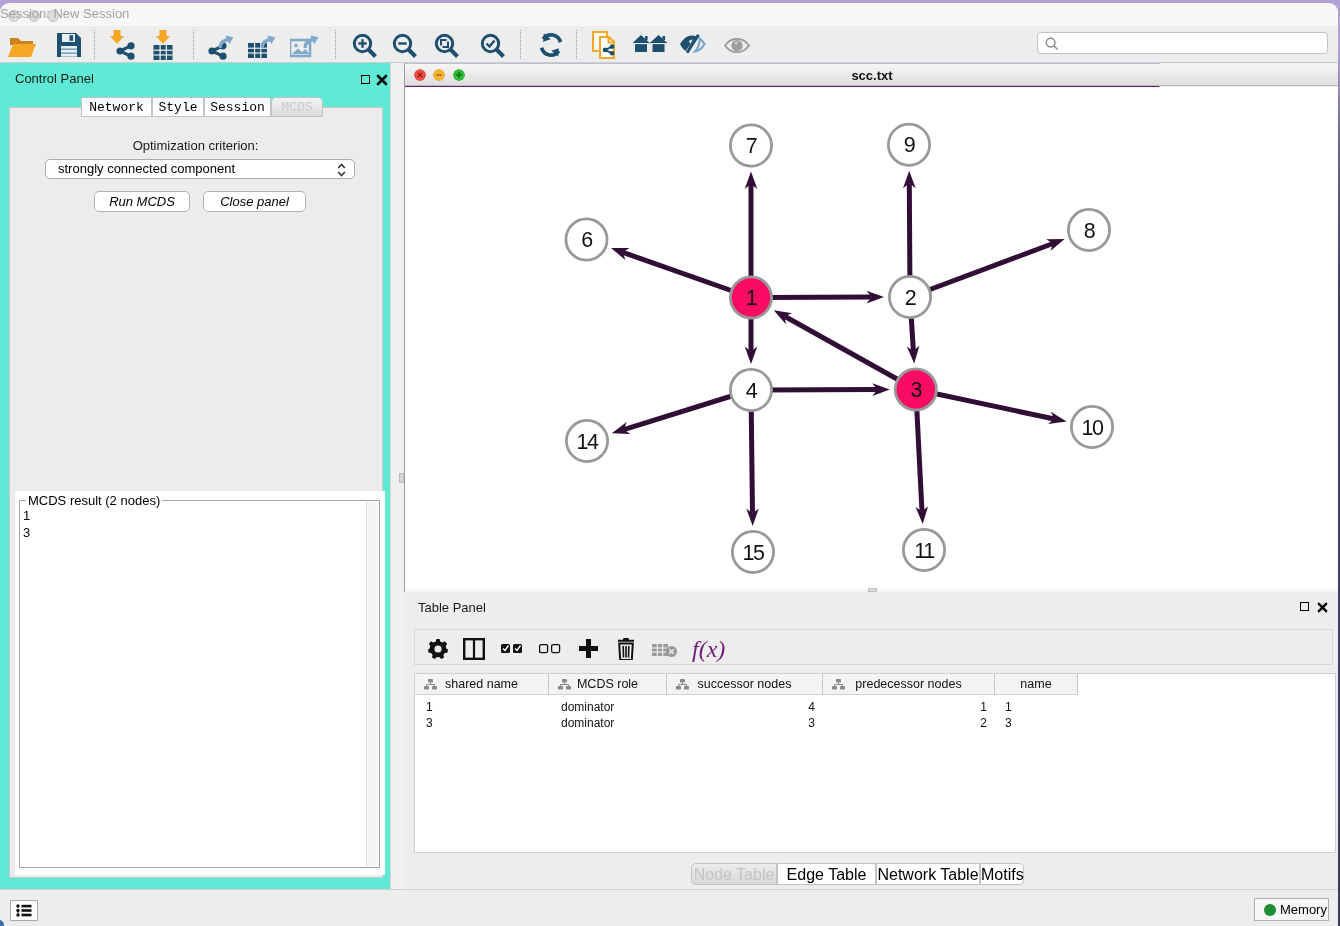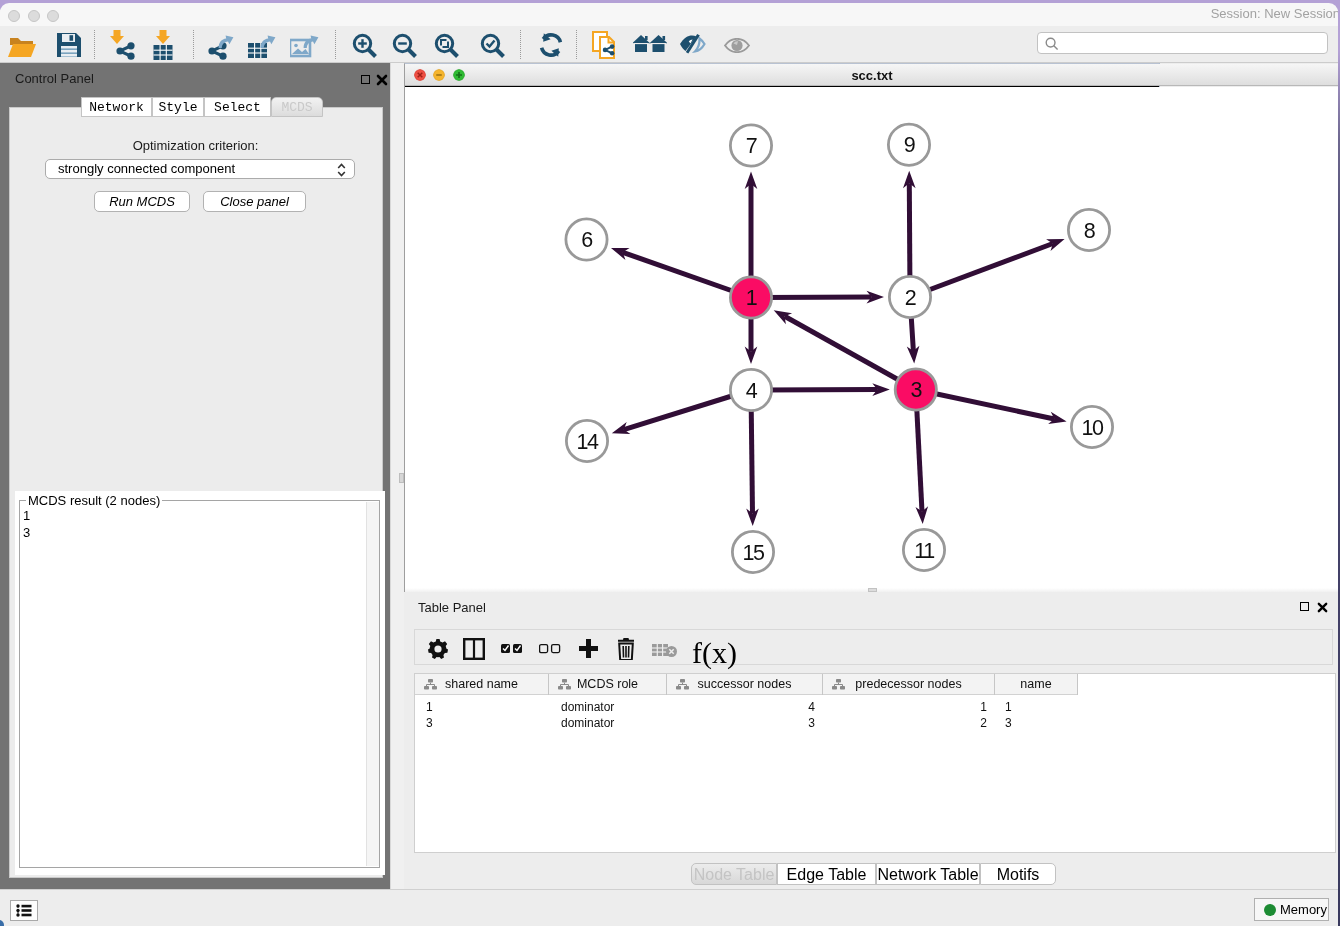--- a/index.html
+++ b/index.html
@@ -7,48 +7,48 @@
 body { font-family:"Liberation Sans", sans-serif; background:#ededed; position:relative; }
 .abs { position:absolute; }
 
 
 #desktop-top { position:absolute; top:0; left:0; width:1340px; height:10px; background:#b4a1d6; }
 #desktop-right { position:absolute; top:0; right:0; width:2px; height:926px; background:linear-gradient(180deg,#b4a1d6 0px,#b4a1d6 50px,#6e6890 140px,#3e3d62 300px,#45426a 500px,#3a3a5e 926px); z-index:60; }
 
 
 #titlebar { position:absolute; top:3px; left:0; width:1338px; height:23px; background:#f7f7f7; border-radius:9px 9px 0 0; }
 .tl { position:absolute; top:7px; width:12px; height:12px; border-radius:50%; background:#dcdcdc; border:1px solid #c6c6c6; }
-#title-text { position:absolute; top:3px; left:0; width:1340px; text-align:right; font-size:13px; color:#a2a2a2; }
+#title-text { position:absolute; top:3px; left:0; width:1340px; text-align:left; font-size:13px; color:#a2a2a2; }
 
 
 #toolbar { position:absolute; top:26px; left:0; width:1340px; height:37px; background:#ededed; border-bottom:1px solid #cccccc; }
 .tbi { position:absolute; top:6px; }
 .tbsep { position:absolute; top:4px; height:29px; width:0; border-left:1px dotted #9a9a9a; }
 #searchbox { position:absolute; left:1037px; top:6px; width:291px; height:22px; background:#ffffff; border:1px solid #c2c2c2; border-radius:4px; }
 
 
-#leftpanel { position:absolute; top:63px; left:0; width:391px; height:826px; background:#737373; border-right:1px solid #d8d8d8; }
+#leftpanel { position:absolute; top:63px; left:0; width:391px; height:826px; background:#5eead4; border-right:1px solid #d8d8d8; }
 #cp-title { position:absolute; top:8px; left:15px; font-size:13px; color:#1a1a1a; }
 .cptab { position:absolute; top:34px; height:20px; font-size:13px; color:#000; background:#fff; border:1px solid #c4c4c4; text-align:center; line-height:19px;font-family:Liberation Mono, monospace; }
 #cp-pane { position:absolute; top:44px; left:9px; width:374px; height:771px; background:#ececec; border:1px solid #c9c9c9; }
 #opt-label { position:absolute; top:75px; left:0; width:391px; text-align:center; font-size:13px; color:#1a1a1a; }
 #dropdown { position:absolute; top:96px; left:45px; width:310px; height:20px; background:#ffffff; border:1px solid #ababab; border-radius:5px; font-size:13px; line-height:18px; padding-left:12px; color:#000; }
 .btn { position:absolute; height:21px; background:#ffffff; border:1px solid #b2b2b2; border-radius:5px; font-size:13px; text-align:center; line-height:19px; color:#000;font-style:italic; }
 #mcds-box { position:absolute; top:428px; left:15px; width:370px; height:384px; background:#ffffff; }
 #mcds-border { position:absolute; top:9px; left:4px; width:361px; height:368px; border:1px solid #a5a5a5; }
 #mcds-label { position:absolute; top:2px; left:11px; background:#ffffff; padding:0 2px; font-size:13px; color:#000; }
 #mcds-text { position:absolute; top:17px; left:8px; font-size:13px; color:#000; line-height:16.5px; }
 #mcds-scroll { position:absolute; top:11px; right:6px; width:13px; height:364px; background:#f5f5f5; border-left:1px solid #e2e2e2; }
 
 
 #vdivider { position:absolute; top:63px; left:391px; width:13px; height:826px; background:#f0f0f0; }
 #vgrip { position:absolute; top:410px; left:8px; width:5px; height:10px; background:#d6d6d6; border:1px solid #bdbdbd; }
 
 
-#netwin { position:absolute; top:63px; left:404px; width:756px; height:530px; border-left:1px solid #9e9e9e; border-right:1px solid #a8b4c8; border-top:1px solid #b8c2d2; background:#000000; }
+#netwin { position:absolute; top:63px; left:404px; width:756px; height:530px; border-left:1px solid #9e9e9e; border-right:1px solid #a8b4c8; border-top:1px solid #b8c2d2; background:#701a75; }
 #net-titlebar { position:absolute; top:0; left:0; width:934px; height:22px; background:linear-gradient(180deg,#f6f6f6,#dedede); border-bottom:1px solid #b8b8b8; }
 .mac { position:absolute; top:5px; width:12px; height:12px; border-radius:50%; }
 #net-title { position:absolute; top:4px; left:0; width:934px; text-align:center; font-size:13px; font-weight:bold; color:#111; }
 #net-canvas { position:absolute; top:23px; left:0; width:934px; height:502px; background:#ffffff; }
 #net-bottom { position:absolute; bottom:0; left:0; width:934px; height:5px; background:linear-gradient(#ffffff,#ededed); }
 #net-grip { position:absolute; left:463px; bottom:1px; width:9px; height:4px; background:#dcdcdc; border:1px solid #c2c2c2; }
 
 
 #tablepanel { position:absolute; top:592px; left:404px; width:936px; height:297px; background:#ededed; }
 #tp-title { position:absolute; top:8px; left:14px; font-size:13px; color:#1a1a1a; }
@@ -226,21 +226,21 @@
 
 <div id="leftpanel">
   <div id="cp-title">Control Panel</div>
   <div style="position:absolute; top:12px; left:361px; width:9px; height:9px; border:1.5px solid #000;"></div>
   <svg class="abs" style="top:11px; left:376px;" width="12" height="12" viewBox="0 0 12 12">
       <path d="M2 2 L10 10 M10 2 L2 10" stroke="#000" stroke-width="2.6" stroke-linecap="round"></path>
     </svg>
   <div id="cp-pane"></div>
     <div class="cptab" style="left:81px; width:71px;">Network</div>
   <div class="cptab" style="left:152px; width:52px;">Style</div>
-  <div class="cptab" style="left:204px; width:67px;">Select</div>
+  <div class="cptab" style="left:204px; width:67px;">Session</div>
   <div class="cptab" style="left:271px; width:52px; background:linear-gradient(#f2f2f2,#dcdcdc); color:#c9c9c9; border-radius:5px 5px 0 0;">MCDS</div>
   <div id="opt-label">Optimization criterion:</div>
   <div id="dropdown">strongly connected component
     <svg style="position:absolute; right:8px; top:3px;" width="9" height="14" viewBox="0 0 9 14">
         <path d="M1.2 5 L4.5 1.4 L7.8 5" fill="none" stroke="#333" stroke-width="1.6"></path>
         <path d="M1.2 9 L4.5 12.6 L7.8 9" fill="none" stroke="#333" stroke-width="1.6"></path>
       </svg>
   </div>
   <div class="btn" style="top:128px; left:94px; width:96px;">Run MCDS</div>
   <div class="btn" style="top:128px; left:203px; width:103px;">Close panel</div>
@@ -378,21 +378,21 @@
         </g>
         <g stroke="#ededed" stroke-width="1.2">
           <line x1="0" y1="5" x2="16" y2="5"></line>
           <line x1="0" y1="9" x2="16" y2="9"></line>
           <line x1="5.3" y1="1" x2="5.3" y2="13"></line>
           <line x1="10.6" y1="1" x2="10.6" y2="13"></line>
         </g>
         <circle cx="19.5" cy="8.5" r="5.5" fill="#9a9a9a"></circle>
         <path d="M17.3 6.3 L21.7 10.7 M21.7 6.3 L17.3 10.7" stroke="#ededed" stroke-width="1.5"></path>
       </svg>
-      <div class="abs" style="left:277px; top:6px; font-family:'Liberation Serif',serif; font-size:30px; color:#000000;">f(x)</div>
+      <div class="abs" style="left:277px; top:6px; font-family:'Liberation Serif',serif; font-style:italic; font-size:24px; color:#701a75;">f(x)</div>
   </div>
   <div id="tp-table">
     <div id="tp-header">
 <div class="th" style="left:0px; width:134px;">shared name</div>
 <svg class="abs" style="left:9px; top:5px;" width="13" height="11" viewBox="0 0 13 11">
           <g fill="#8a8a8a">
             <rect x="4" y="0" width="5" height="3.6" rx="0.8"></rect>
             <rect x="0" y="7" width="5" height="3.6" rx="0.8"></rect>
             <rect x="8" y="7" width="5" height="3.6" rx="0.8"></rect>
           </g>
@@ -436,21 +436,21 @@
       <div class="td" style="left:11px; top:41px;">3</div>
       <div class="td" style="left:146px; top:41px;">dominator</div>
       <div class="td" style="left:252px; top:41px; width:148px; text-align:right;">3</div>
       <div class="td" style="left:408px; top:41px; width:164px; text-align:right;">2</div>
       <div class="td" style="left:590px; top:41px;">3</div>
   </div>
   <div id="tp-tabs">
     <div class="tptab" style="left:287px; width:86px; background:linear-gradient(#ececec,#d8d8d8); color:#c4c4c4; border-radius:5px 0 0 5px;">Node Table</div>
     <div class="tptab" style="left:373px; width:99px;">Edge Table</div>
     <div class="tptab" style="left:472px; width:104px;">Network Table</div>
-    <div class="tptab" style="left:576px; width:76px; border-radius:0 5px 5px 0;">Motifs</div>
+    <div class="tptab" style="left:576px; width:44px; border-radius:0 5px 5px 0;">Motifs</div>
   </div>
 </div>
 
 <div id="statusbar">
   <div id="listbtn">
       <svg style="position:absolute; left:5px; top:3px;" width="16" height="13" viewBox="0 0 16 13">
         <g fill="#111">
           <circle cx="2" cy="2" r="1.7"></circle>
           <circle cx="2" cy="6.5" r="1.7"></circle>
           <circle cx="2" cy="11" r="1.7"></circle>

